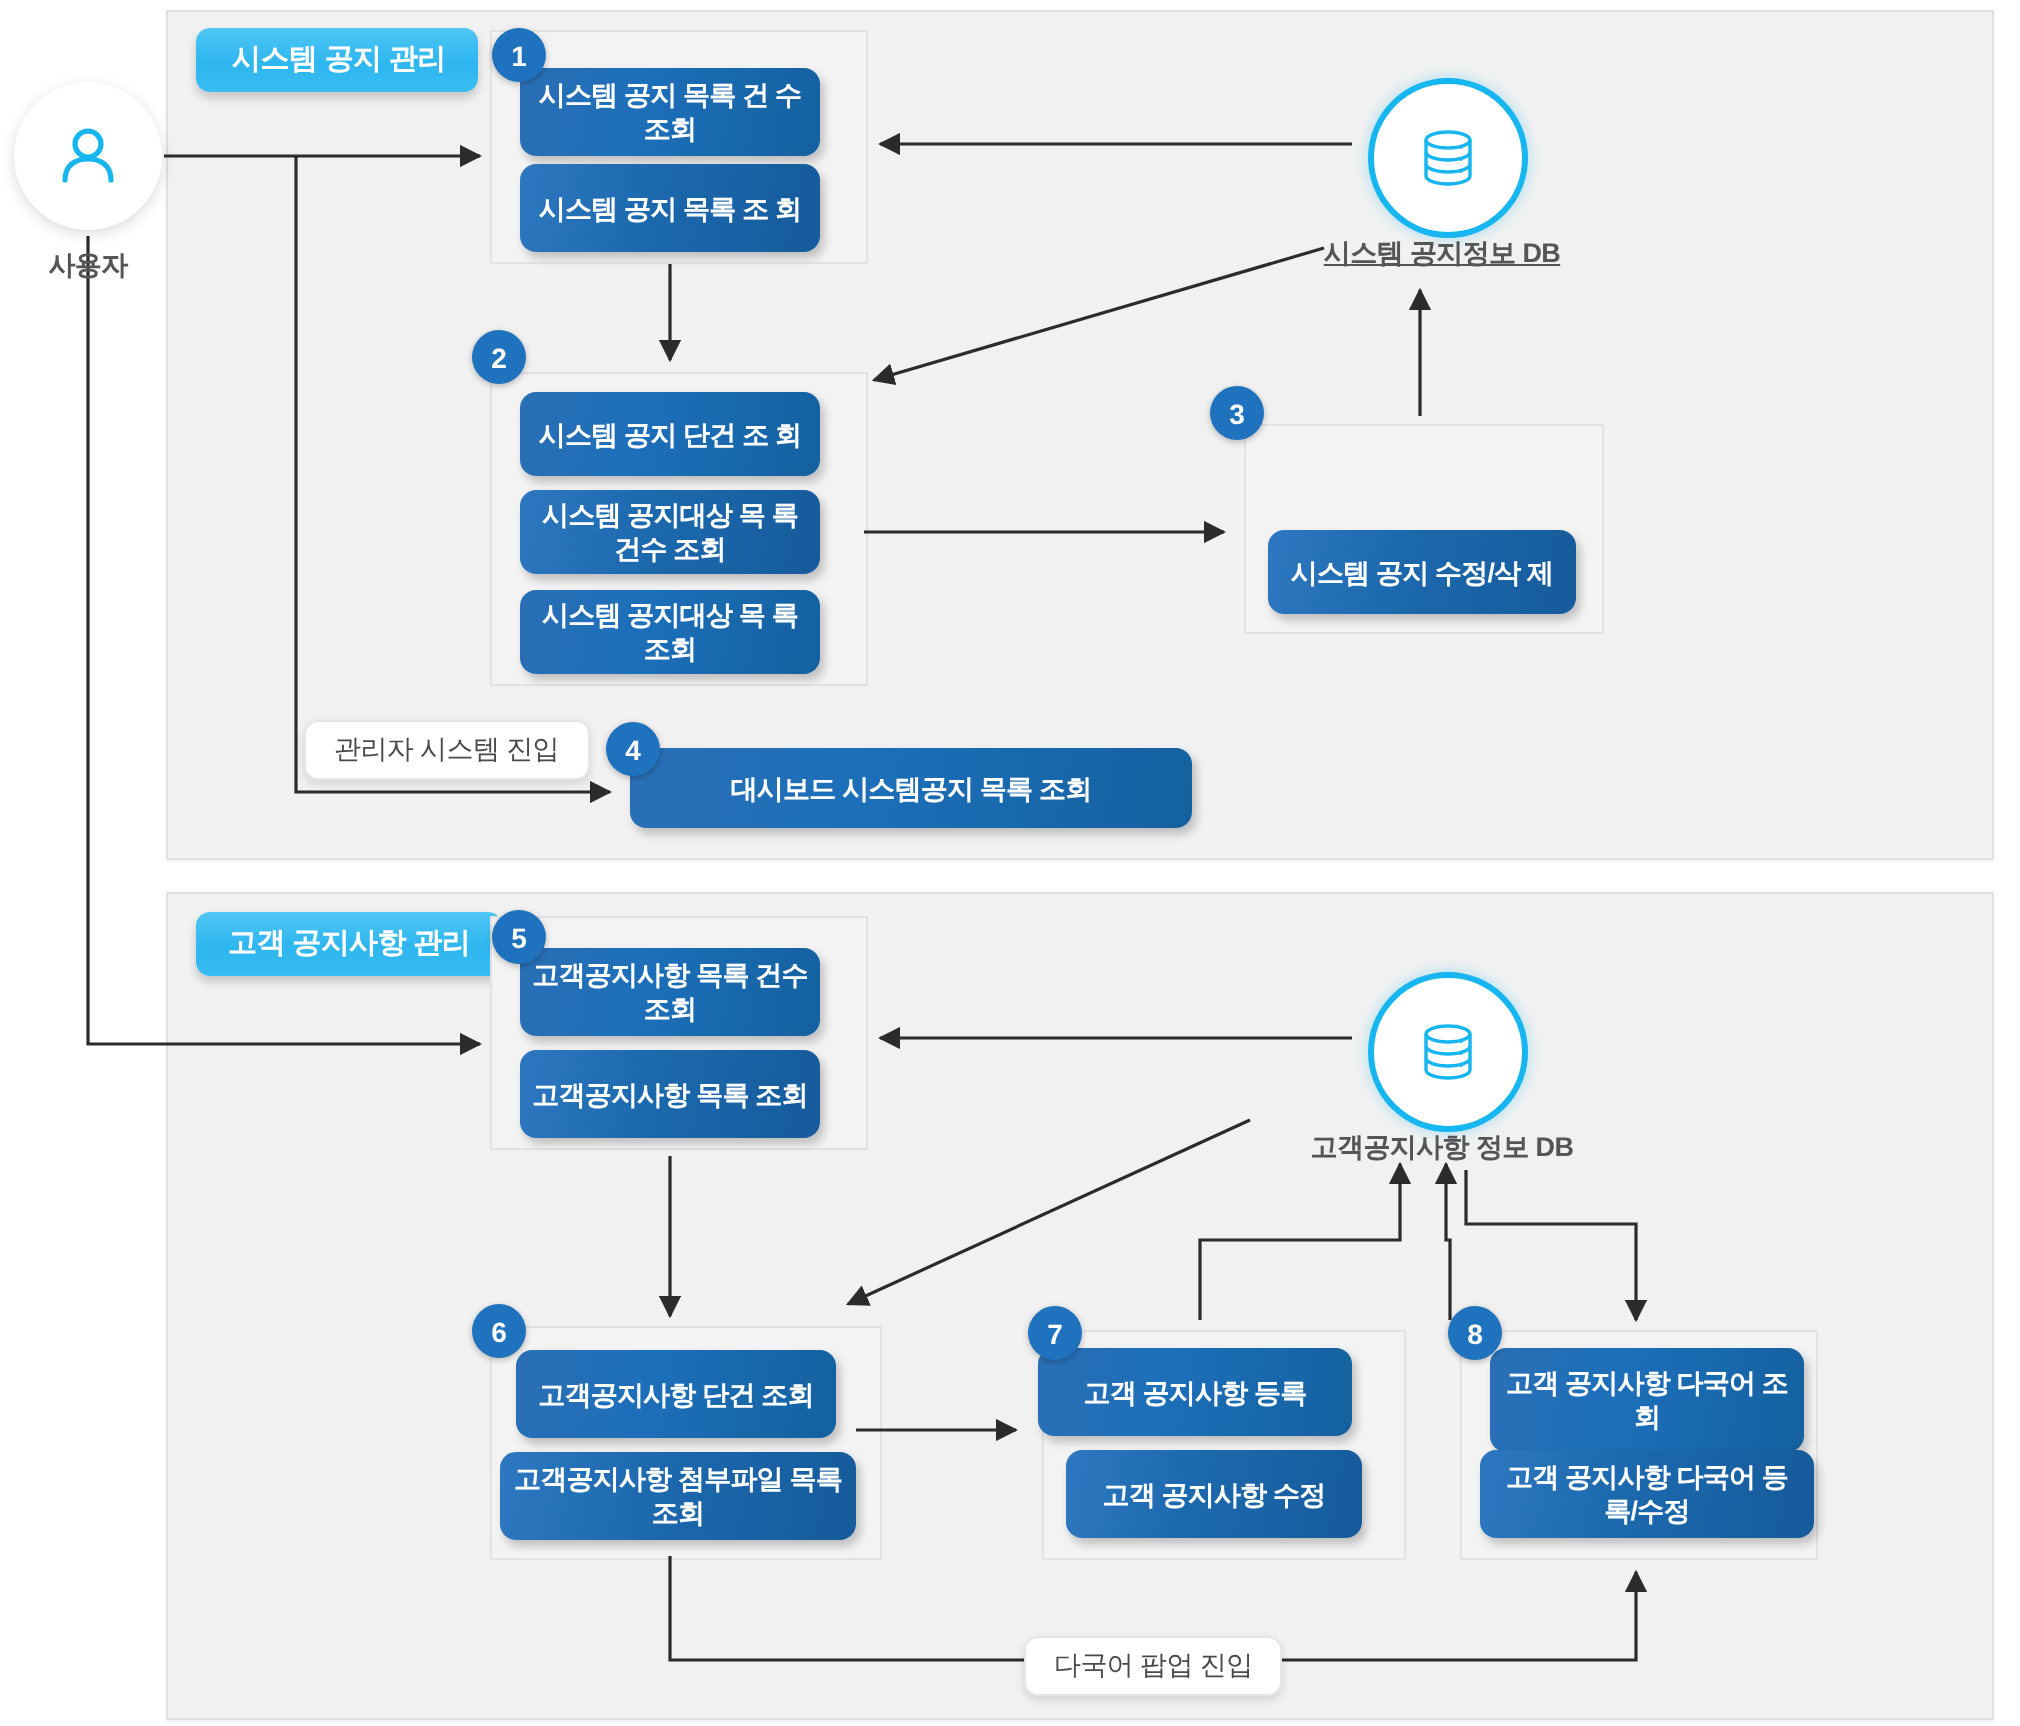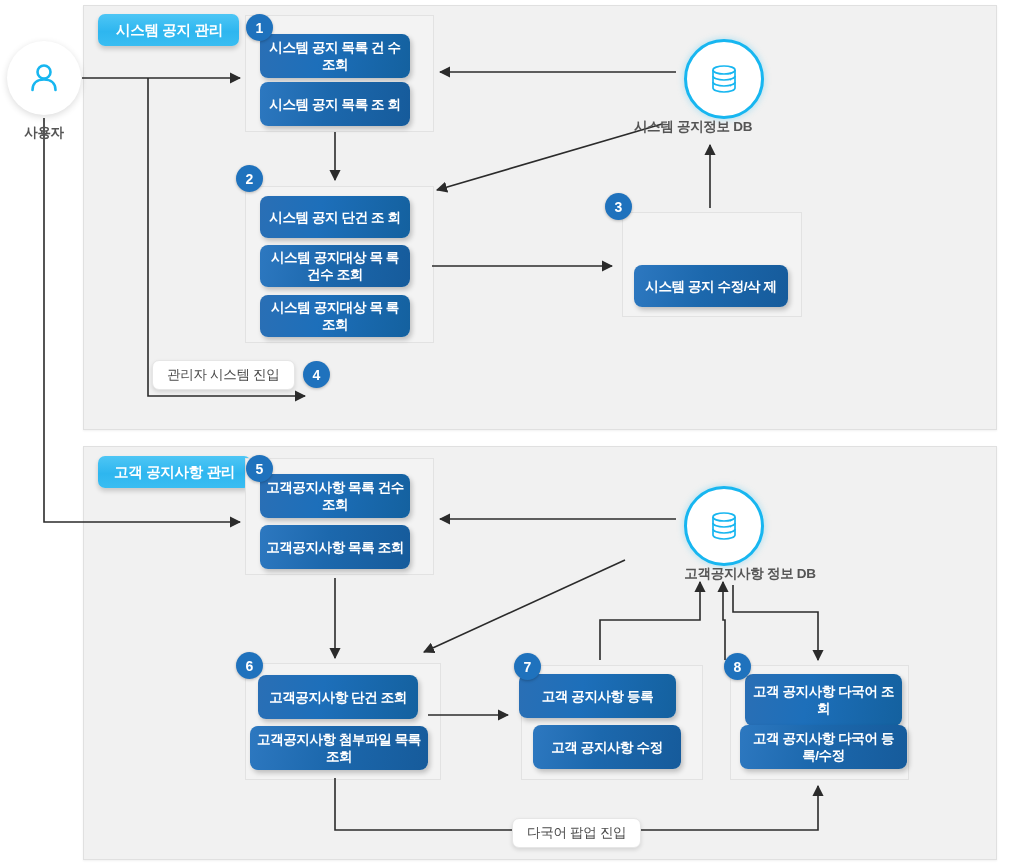--- a/index.html
+++ b/index.html
@@ -121,56 +121,57 @@
         <ellipse cx="18" cy="9" rx="11" ry="4"></ellipse>
         <path d="M7,9 L7,27 C7,29.2 11.9,31 18,31 C24.1,31 29,29.2 29,27 L29,9"></path>
         <path d="M7,15 C7,17.2 11.9,19 18,19 C24.1,19 29,17.2 29,15"></path>
         <path d="M7,21 C7,23.2 11.9,25 18,25 C24.1,25 29,23.2 29,21"></path>
       </g>
       <circle cx="24.5" cy="12.6" r="0.9" fill="#17b6f0"></circle>
       <circle cx="24.5" cy="18.6" r="0.9" fill="#17b6f0"></circle>
       <circle cx="24.5" cy="24.6" r="0.9" fill="#17b6f0"></circle>
     </svg>
   </div>
-  <div class="caption" style="left:593px;top:118px;width:200px;">시스템 공지정보 DB</div>
+  <div class="caption" style="left:621px;top:118px;width:200px;text-decoration:underline;">시스템 공지정보 DB</div>
 
   <div class="circ db" style="left:684px;top:486px;">
     <svg width="36" height="36" viewBox="0 0 36 36">
       <g fill="none" stroke="#17b6f0" stroke-width="1.7">
         <ellipse cx="18" cy="9" rx="11" ry="4"></ellipse>
         <path d="M7,9 L7,27 C7,29.2 11.9,31 18,31 C24.1,31 29,29.2 29,27 L29,9"></path>
         <path d="M7,15 C7,17.2 11.9,19 18,19 C24.1,19 29,17.2 29,15"></path>
         <path d="M7,21 C7,23.2 11.9,25 18,25 C24.1,25 29,23.2 29,21"></path>
       </g>
       <circle cx="24.5" cy="12.6" r="0.9" fill="#17b6f0"></circle>
       <circle cx="24.5" cy="18.6" r="0.9" fill="#17b6f0"></circle>
       <circle cx="24.5" cy="24.6" r="0.9" fill="#17b6f0"></circle>
     </svg>
   </div>
-  <div class="caption" style="left:640px;top:565px;width:220px;">고객공지사항 정보 DB</div>
+  <div class="caption" style="left:611px;top:565px;width:220px;">고객공지사항 정보 DB</div>
 
   <div class="section-chip" id="chip-sys">시스템 공지 관리</div>
   <div class="section-chip" id="chip-cust">고객 공지사항 관리</div>
 
   <div class="group" style="left:245px;top:15px;width:187px;height:115px;"></div>
   <div class="badge" style="left:246px;top:14px;">1</div>
   <div class="pbox" style="left:260px;top:34px;width:150px;height:44px;">시스템 공지 목록 건 수 조회</div>
   <div class="pbox alt" style="left:260px;top:82px;width:150px;height:44px;">시스템 공지 목록 조 회</div>
 
   <div class="group" style="left:245px;top:186px;width:187px;height:155px;"></div>
   <div class="badge" style="left:236px;top:165px;">2</div>
   <div class="pbox" style="left:260px;top:196px;width:150px;height:42px;">시스템 공지 단건 조 회</div>
   <div class="pbox alt" style="left:260px;top:245px;width:150px;height:42px;">시스템 공지대상 목 록 건수 조회</div>
   <div class="pbox" style="left:260px;top:295px;width:150px;height:42px;">시스템 공지대상 목 록 조회</div>
 
   <div class="group" style="left:622px;top:212px;width:178px;height:103px;"></div>
   <div class="badge" style="left:605px;top:193px;">3</div>
   <div class="pbox alt" style="left:634px;top:265px;width:154px;height:42px;">시스템 공지 수정/삭 제</div>
 
   <div class="badge" style="left:303px;top:361px;">4</div>
+  <div class="pbox" style="left:315px;top:374px;width:281px;height:40px;">대시보드 시스템공지 목록 조회</div>
   <div class="tagchip" style="left:152px;top:360px;">관리자 시스템 진입</div>
 
   <div class="group" style="left:245px;top:458px;width:187px;height:115px;"></div>
   <div class="badge" style="left:246px;top:455px;">5</div>
   <div class="pbox" style="left:260px;top:474px;width:150px;height:44px;">고객공지사항 목록 건수 조회</div>
   <div class="pbox alt" style="left:260px;top:525px;width:150px;height:44px;">고객공지사항 목록 조회</div>
 
   <div class="group" style="left:245px;top:663px;width:194px;height:115px;"></div>
   <div class="badge" style="left:236px;top:652px;">6</div>
   <div class="pbox" style="left:258px;top:675px;width:160px;height:44px;">고객공지사항 단건 조회</div>

